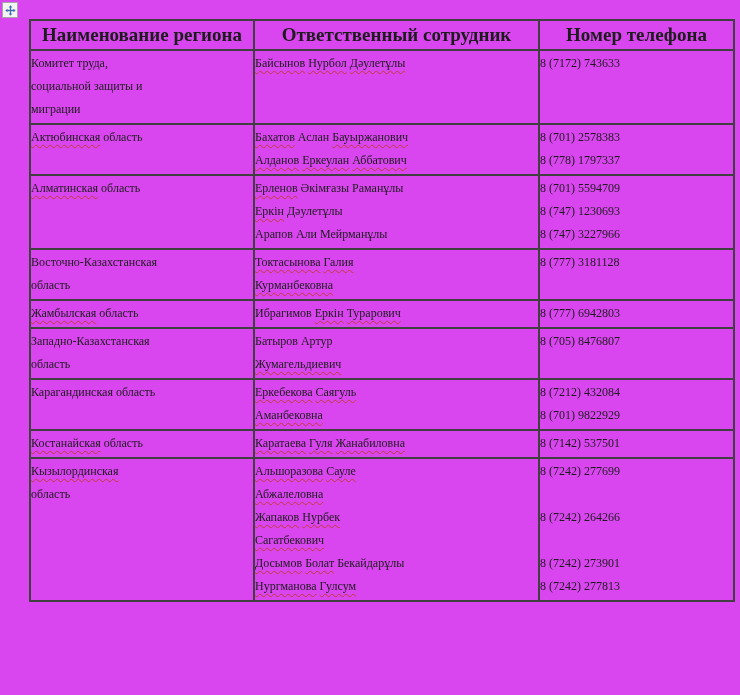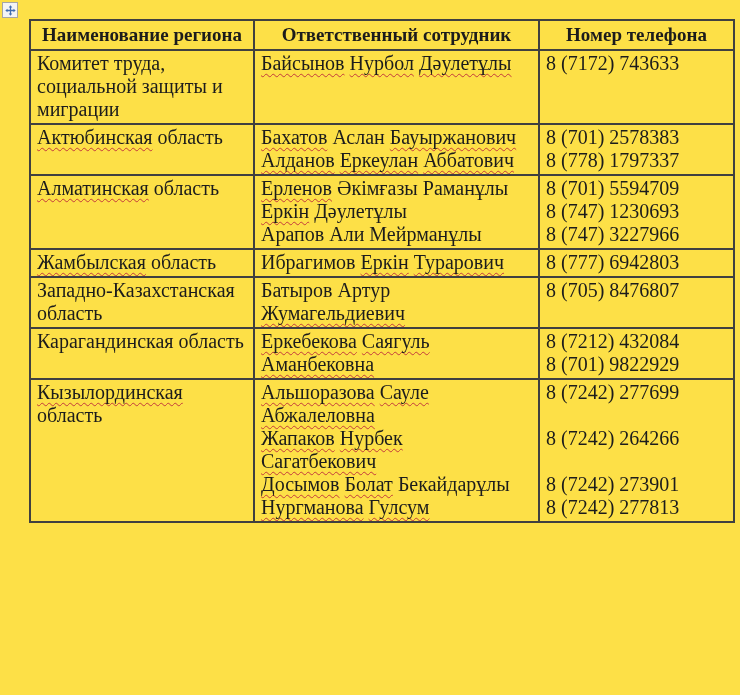--- a/index.html
+++ b/index.html
@@ -1,29 +1,29 @@
 <!DOCTYPE html>
 <html style="--border: #404040; --text: #1c1c1c; --squiggle: #c43b3b; --handle-arrow: #3f6cb0;"><head>
 <meta charset="utf-8">
 <style>
   html,body{margin:0;padding:0;background:#ffffff;}
   body{width:740px;height:695px;overflow:hidden;}
-  .canvas{position:relative;width:740px;height:695px;background:#fde047;
+  .canvas{position:relative;width:740px;height:695px;background:#d946ef;
           font-family:"Liberation Serif","DejaVu Serif",serif;}
   .handle{position:absolute;left:2px;top:2px;width:16px;height:16px;
           box-sizing:border-box;border:1px solid #a6a6a6;background:#f4f4f4;
           display:flex;align-items:center;justify-content:center;cursor:move;}
   .handle svg{width:11px;height:11px;display:block;}
   table.doc{position:absolute;left:29px;top:19px;width:704px;
             border-collapse:collapse;table-layout:fixed;}
   th,td{border:2px solid var(--border,#404040);box-sizing:border-box;
         vertical-align:top;overflow:hidden;color:var(--text,#1c1c1c);}
   th{font-family:inherit;font-weight:bold;font-size:19px;line-height:24px;
      text-align:center;padding:2px 2px;}
-  td{font-size:20px;line-height:23px;padding:1px 6px 2px 6px;}
+  td{font-size:12px;line-height:23px;padding:1px 6px 2px 0;}
   .line{white-space:nowrap;}
   .sp{text-decoration-line:underline;text-decoration-style:wavy;
       text-decoration-color:var(--squiggle,#c43b3b);
       text-decoration-thickness:1px;text-underline-offset:3px;
       text-decoration-skip-ink:none;font-family:Liberation Serif, serif;}
 </style>
 </head>
 <body>
 
 <div class="canvas">
@@ -84,20 +84,33 @@
             <div class="line"><span>Арапов</span> <span>Али</span> <span>Мейрманұлы</span></div>
           </td>
           <td>
             <div class="line">8 (701) 5594709</div>
             <div class="line">8 (747) 1230693</div>
             <div class="line">8 (747) 3227966</div>
           </td>
         </tr>
         <tr>
           <td>
+            <div class="line"><span>Восточно-Казахстанская</span></div>
+            <div class="line"><span>область</span></div>
+          </td>
+          <td>
+            <div class="line"><span class="sp">Токтасынова</span> <span class="sp">Галия</span></div>
+            <div class="line"><span class="sp">Курманбековна</span></div>
+          </td>
+          <td>
+            <div class="line">8 (777) 3181128</div>
+          </td>
+        </tr>
+        <tr>
+          <td>
             <div class="line"><span class="sp">Жамбылская</span> <span>область</span></div>
           </td>
           <td>
             <div class="line"><span>Ибрагимов</span> <span class="sp">Еркін</span> <span class="sp">Турарович</span></div>
           </td>
           <td>
             <div class="line">8 (777) 6942803</div>
           </td>
         </tr>
         <tr>
@@ -121,20 +134,31 @@
             <div class="line"><span class="sp">Еркебекова</span> <span class="sp">Саягуль</span></div>
             <div class="line"><span class="sp">Аманбековна</span></div>
           </td>
           <td>
             <div class="line">8 (7212) 432084</div>
             <div class="line">8 (701) 9822929</div>
           </td>
         </tr>
         <tr>
           <td>
+            <div class="line"><span class="sp">Костанайская</span> <span>область</span></div>
+          </td>
+          <td>
+            <div class="line"><span class="sp">Каратаева</span> <span class="sp">Гуля</span> <span class="sp">Жанабиловна</span></div>
+          </td>
+          <td>
+            <div class="line">8 (7142) 537501</div>
+          </td>
+        </tr>
+        <tr>
+          <td>
             <div class="line"><span class="sp">Кызылординская</span></div>
             <div class="line"><span>область</span></div>
           </td>
           <td>
             <div class="line"><span class="sp">Альшоразова</span> <span class="sp">Сауле</span></div>
             <div class="line"><span class="sp">Абжалеловна</span></div>
             <div class="line"><span class="sp">Жапаков</span> <span class="sp">Нурбек</span></div>
             <div class="line"><span class="sp">Сагатбекович</span></div>
             <div class="line"><span class="sp">Досымов</span> <span class="sp">Болат</span> <span>Бекайдарұлы</span></div>
             <div class="line"><span class="sp">Нургманова</span> <span class="sp">Гулсум</span></div>

